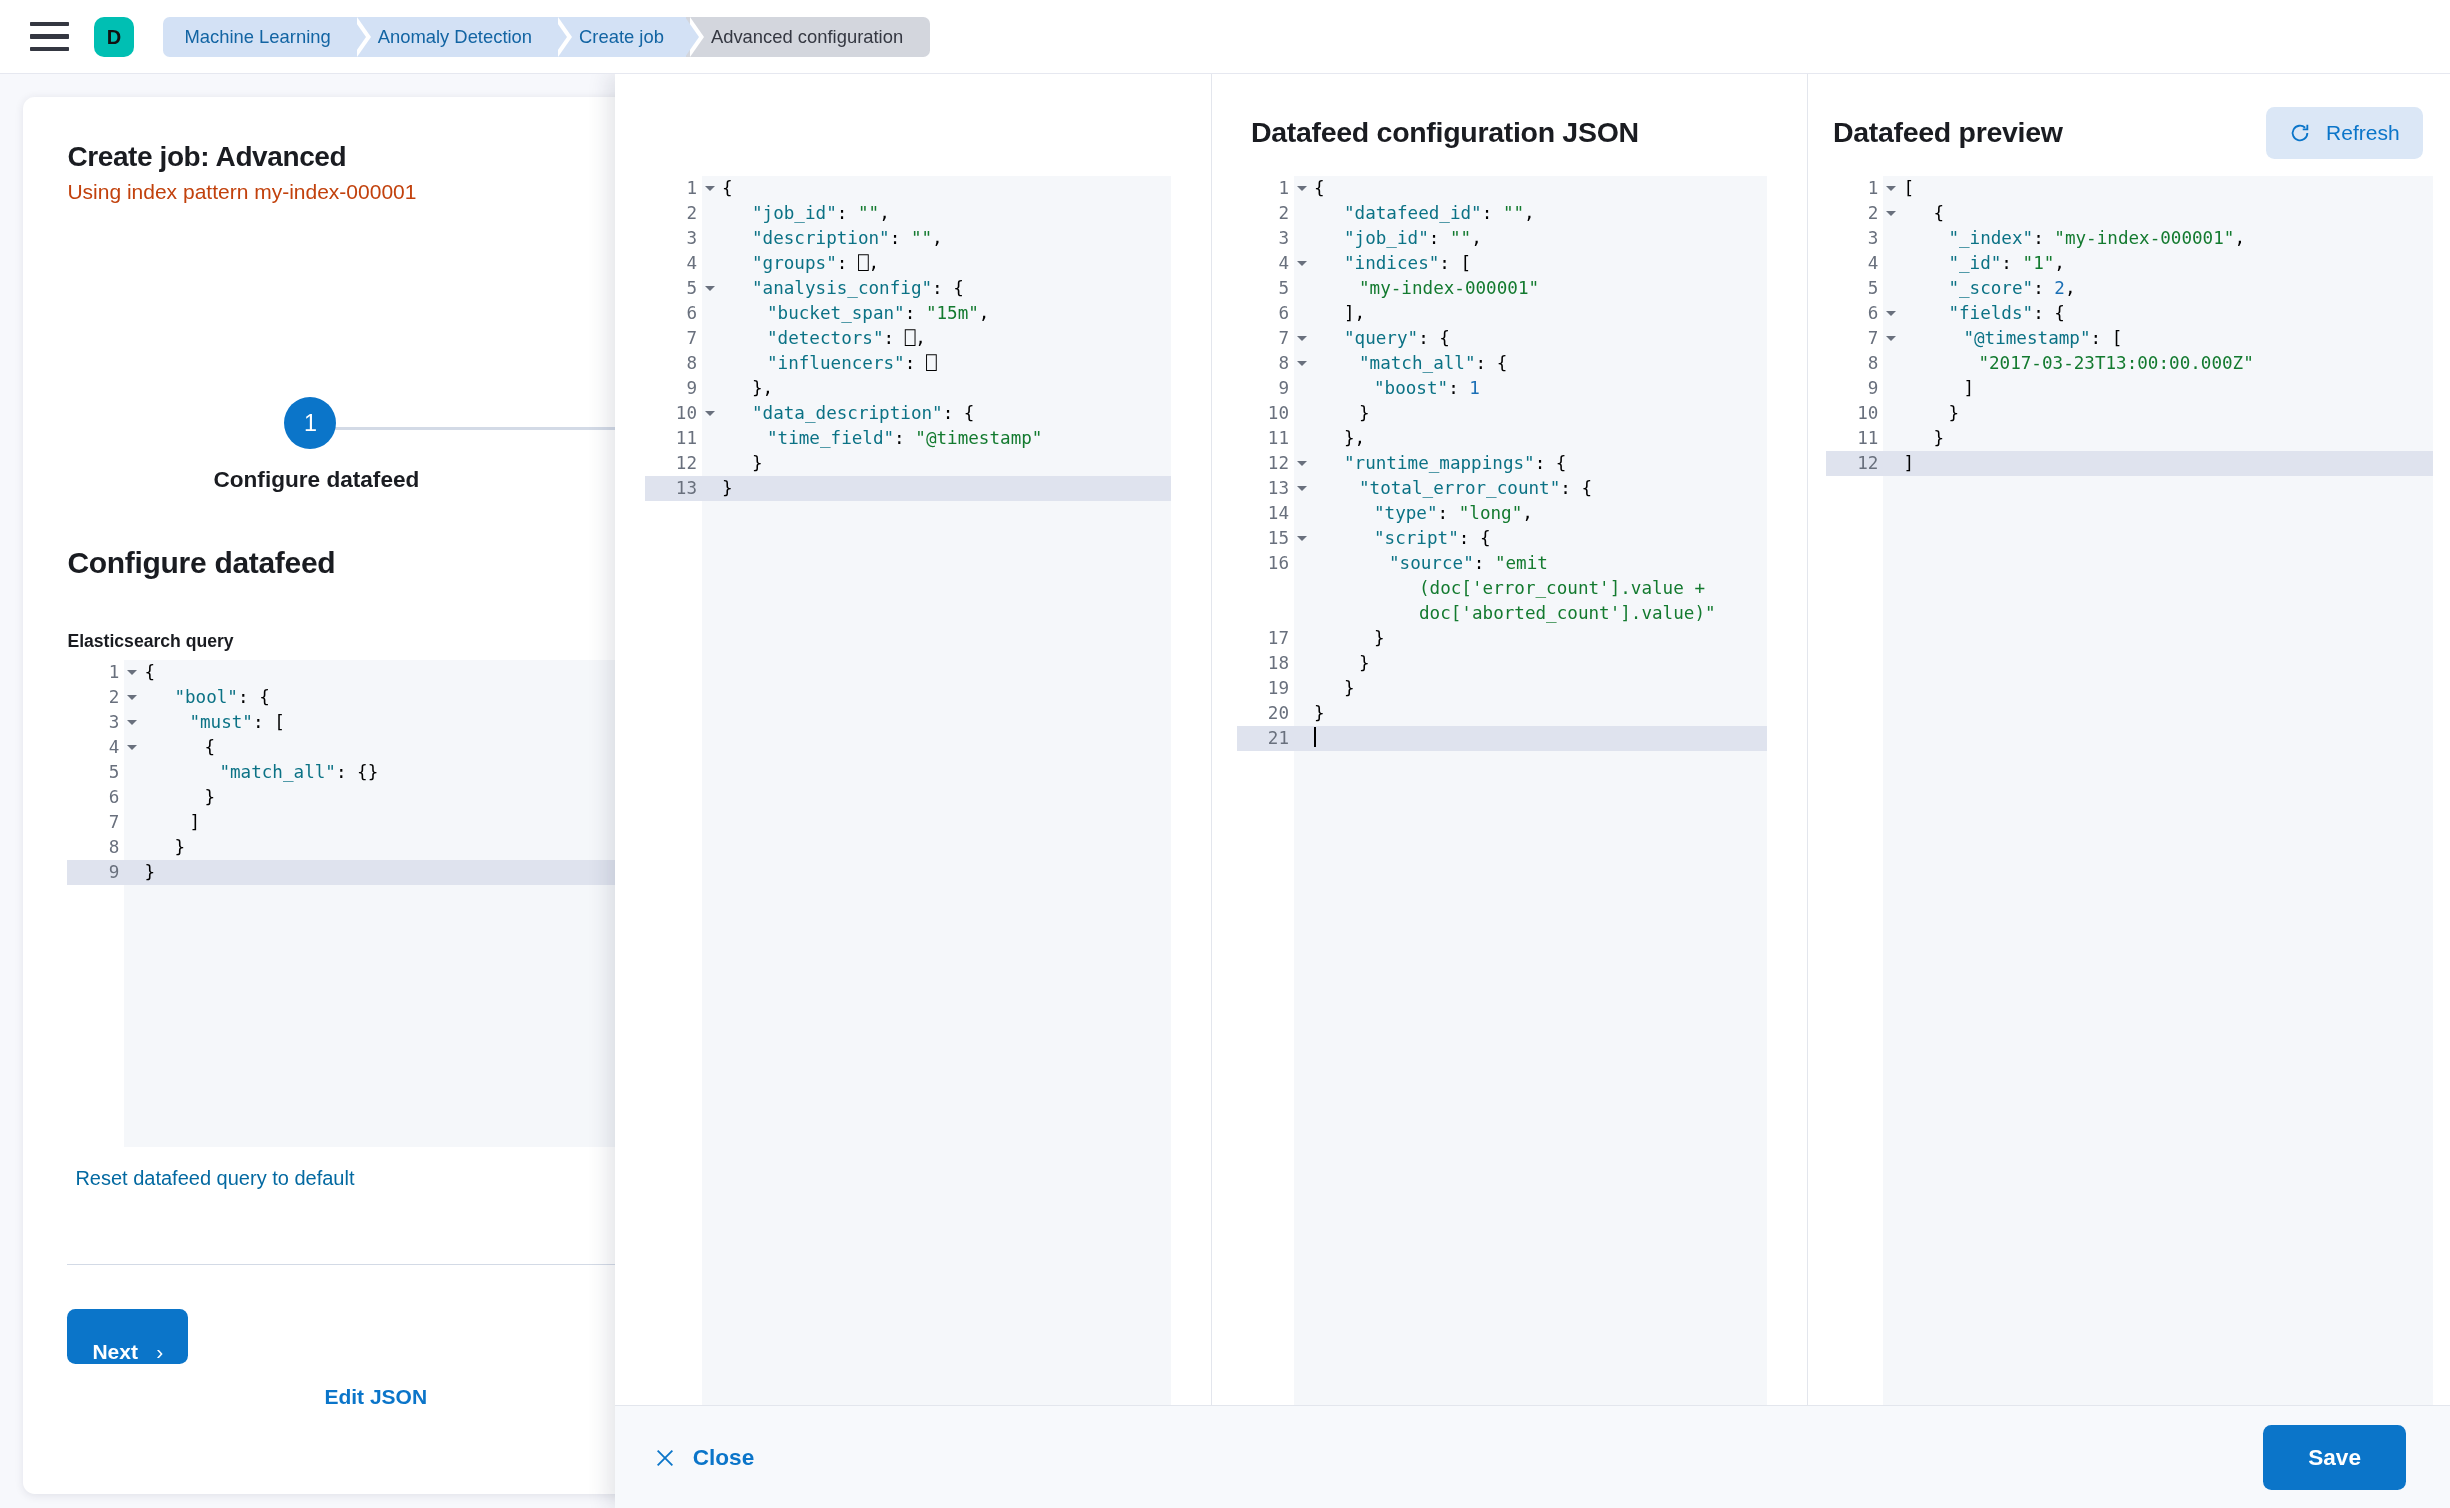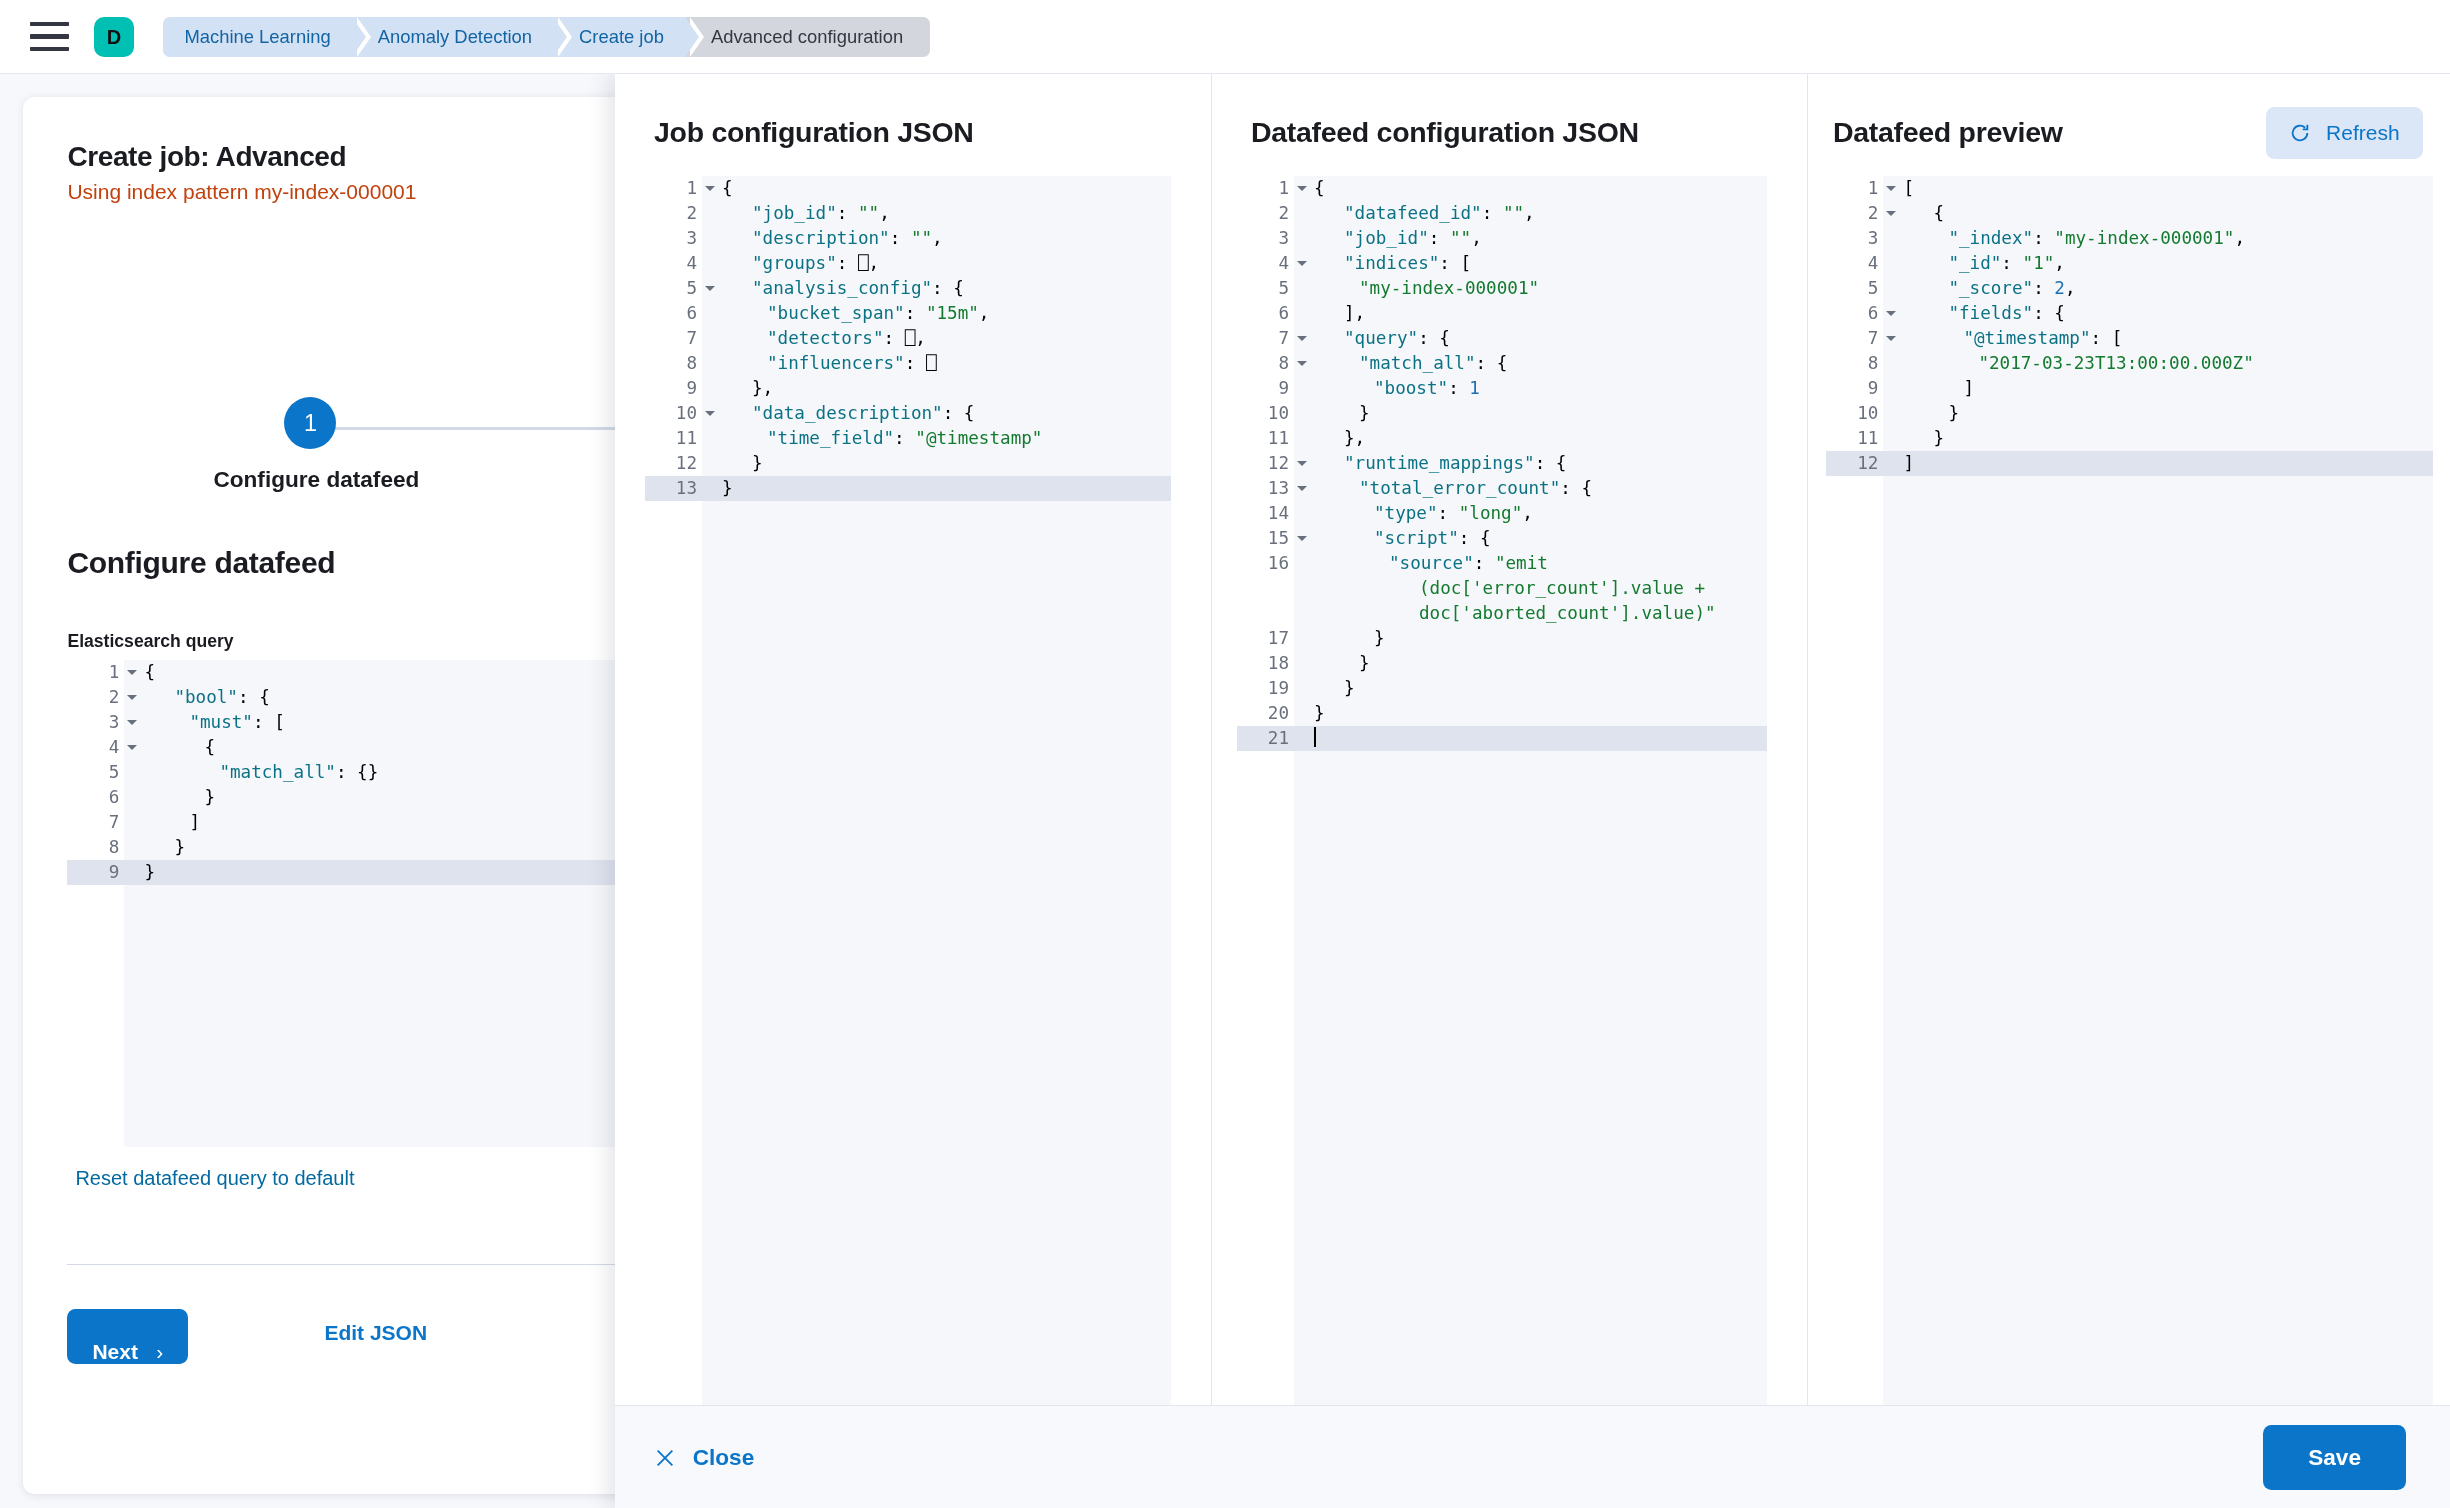--- a/index.html
+++ b/index.html
@@ -144,21 +144,21 @@
   .reset-link { position:absolute; top:1070px; left:52px; font-size:20px; color:#0369a1; cursor:pointer; }
   .hr { position:absolute; top:1167px; left:44px; width:861px; height:0.8px; background:#d3dae6; }
   .btn-next {
     position:absolute; top:1212px; left:44px;
     height:55px; padding: 0 25px;
     background:#0b75c9; color:#fff; border:none; border-radius:8.4px;
     font-size:21px; font-weight:700;
     display:flex; align-items:flex-end; gap:18.4px; cursor:pointer;
   }
   .btn-next .chev { font-size:21px; font-weight:400; }
-  .edit-json-link { position:absolute; top:1224px; left:301px; font-size:21px; font-weight:700; color:#0b75c9; cursor:pointer; }
+  .edit-json-link { position:absolute; top:1288px; left:301px; font-size:21px; font-weight:700; color:#0b75c9; cursor:pointer; }
 
   
   .flyout {
     position:absolute; top:74px; left:615px;
     width: 1835px; height:1435px;
     background:#ffffff;
     box-shadow: -6.7px 0 20px rgba(35,43,66,0.12);
     z-index: 30;
   }
   .flyout-body { position:absolute; top:0; left:0; right:0; bottom:104px; display:flex; }
@@ -296,21 +296,20 @@
     <span>Next</span>
     <span class="chev">›</span>
   </button>
   <div class="edit-json-link">Edit JSON</div>
 </div>
 
 <div class="flyout">
   <div class="flyout-body">
 
     <div class="col col-job">
-      <div class="col-h">Job configuration JSON</div>
       <div class="editor col-editor">
         <div class="gutter-bg"></div>
         <div id="job-lines">
             <div class="ed-line">
               <div class="ln">1</div>
               <div class="fold has"></div>
               <div class="code"><span class="p">{</span></div>
             </div>
             <div class="ed-line">
               <div class="ln">2</div>

